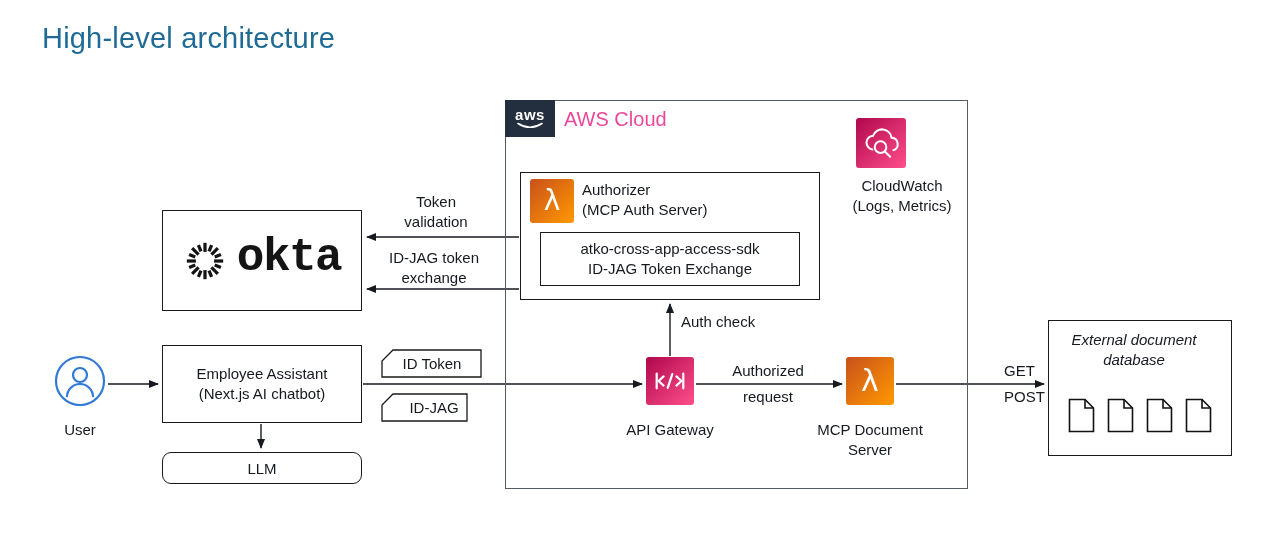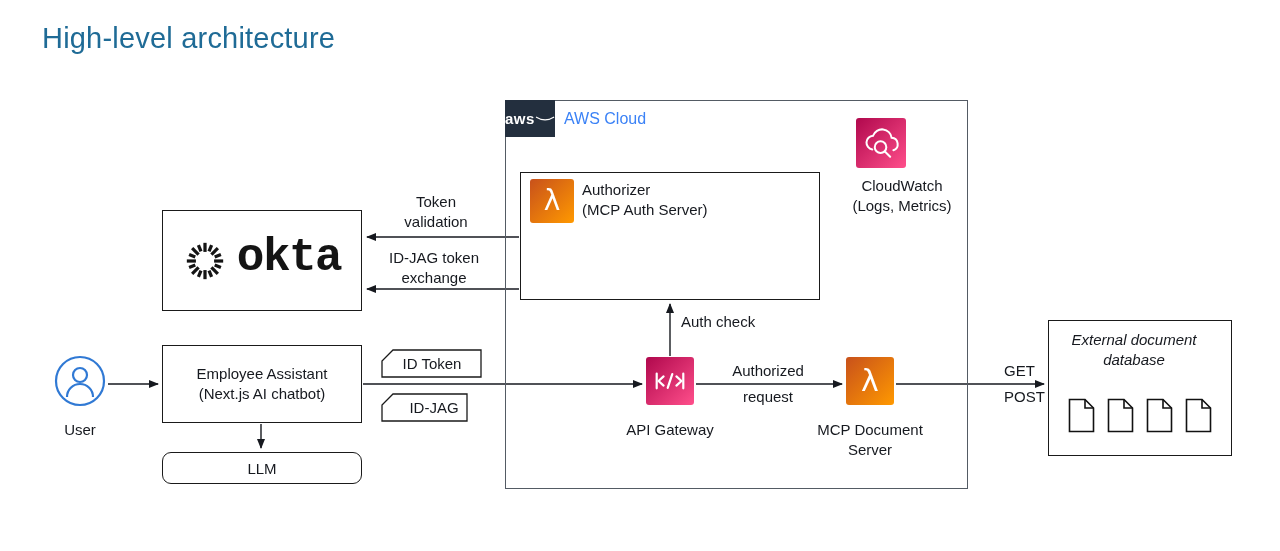--- a/index.html
+++ b/index.html
@@ -15,25 +15,25 @@
 
   .box { position:absolute; background:#fff; border:1px solid #1a1a1a; box-sizing:border-box; }
   .group-box { position:absolute; border:1px solid #545b64; box-sizing:border-box; background:transparent; }
 
   .lbl { position:absolute; font-size:15px; line-height:20px; white-space:pre-line; color:#16191f; }
   .center { text-align:center; }
 
   
   .aws-logo {
     position:absolute; left:505px; top:100px; width:50px; height:37px;
-    background:#232F3E; color:#fff; display:flex; flex-direction:row;
+    background:#232F3E; color:#fff; display:flex; flex-direction:column;
     align-items:center; justify-content:center; box-sizing:border-box;
   }
   .aws-logo-text { font-weight:bold; font-size:15px; line-height:15px; letter-spacing:0.5px; }
-  .aws-cloud-label { position:absolute; left:564px; top:109px; font-size:16px; font-weight:500; color:#3b82f6; line-height:20px; }
+  .aws-cloud-label { position:absolute; left:564px; top:109px; font-size:20px; font-weight:500; color:#ec4899; line-height:20px; }
 
   
   .okta-box { left:162px; top:210px; width:200px; height:101px; display:flex; align-items:center; justify-content:center; gap:10px; }
   .okta-wordmark { font-family:Liberation Mono, monospace; font-weight:bold; font-size:46px; line-height:1; letter-spacing:-1.5px; color:#141414; transform:translateY(-3px); }
 
   
   .authorizer-box { left:520px; top:172px; width:300px; height:128px; }
   .authorizer-title { left:582px; top:180px; text-align:left; }
   .sdk-box { left:540px; top:232px; width:260px; height:54px; display:flex; align-items:center; justify-content:center; text-align:center; font-size:15px; line-height:20px; white-space:pre-line; }
 
@@ -139,20 +139,22 @@
     </svg>
     <span class="okta-wordmark">okta</span>
   </div>
 
   <div class="box authorizer-box"></div>
   <div class="icon lambda authorizer-lambda">
     <span class="lambda-glyph">λ</span>
   </div>
   <div class="lbl authorizer-title">Authorizer
 (MCP Auth Server)</div>
+  <div class="box sdk-box">atko-cross-app-access-sdk
+ID-JAG Token Exchange</div>
 
   <div class="icon pink cloudwatch-icon">
     <svg width="44" height="44" viewBox="0 0 48 48" fill="none" stroke="#ffffff" stroke-width="2.2">
       <path d="M14.5 31 a7.5 7.5 0 0 1 0.8 -14.9 A10.5 10.5 0 0 1 35.6 18.3 a7 7 0 0 1 1.9 13.6" stroke-linecap="round"></path>
       <circle cx="23.5" cy="28.5" r="6.3"></circle>
       <path d="M28.2 33.2 l5.8 5.8" stroke-linecap="round"></path>
     </svg>
   </div>
   <div class="lbl center cloudwatch-label">CloudWatch
 (Logs, Metrics)</div>

